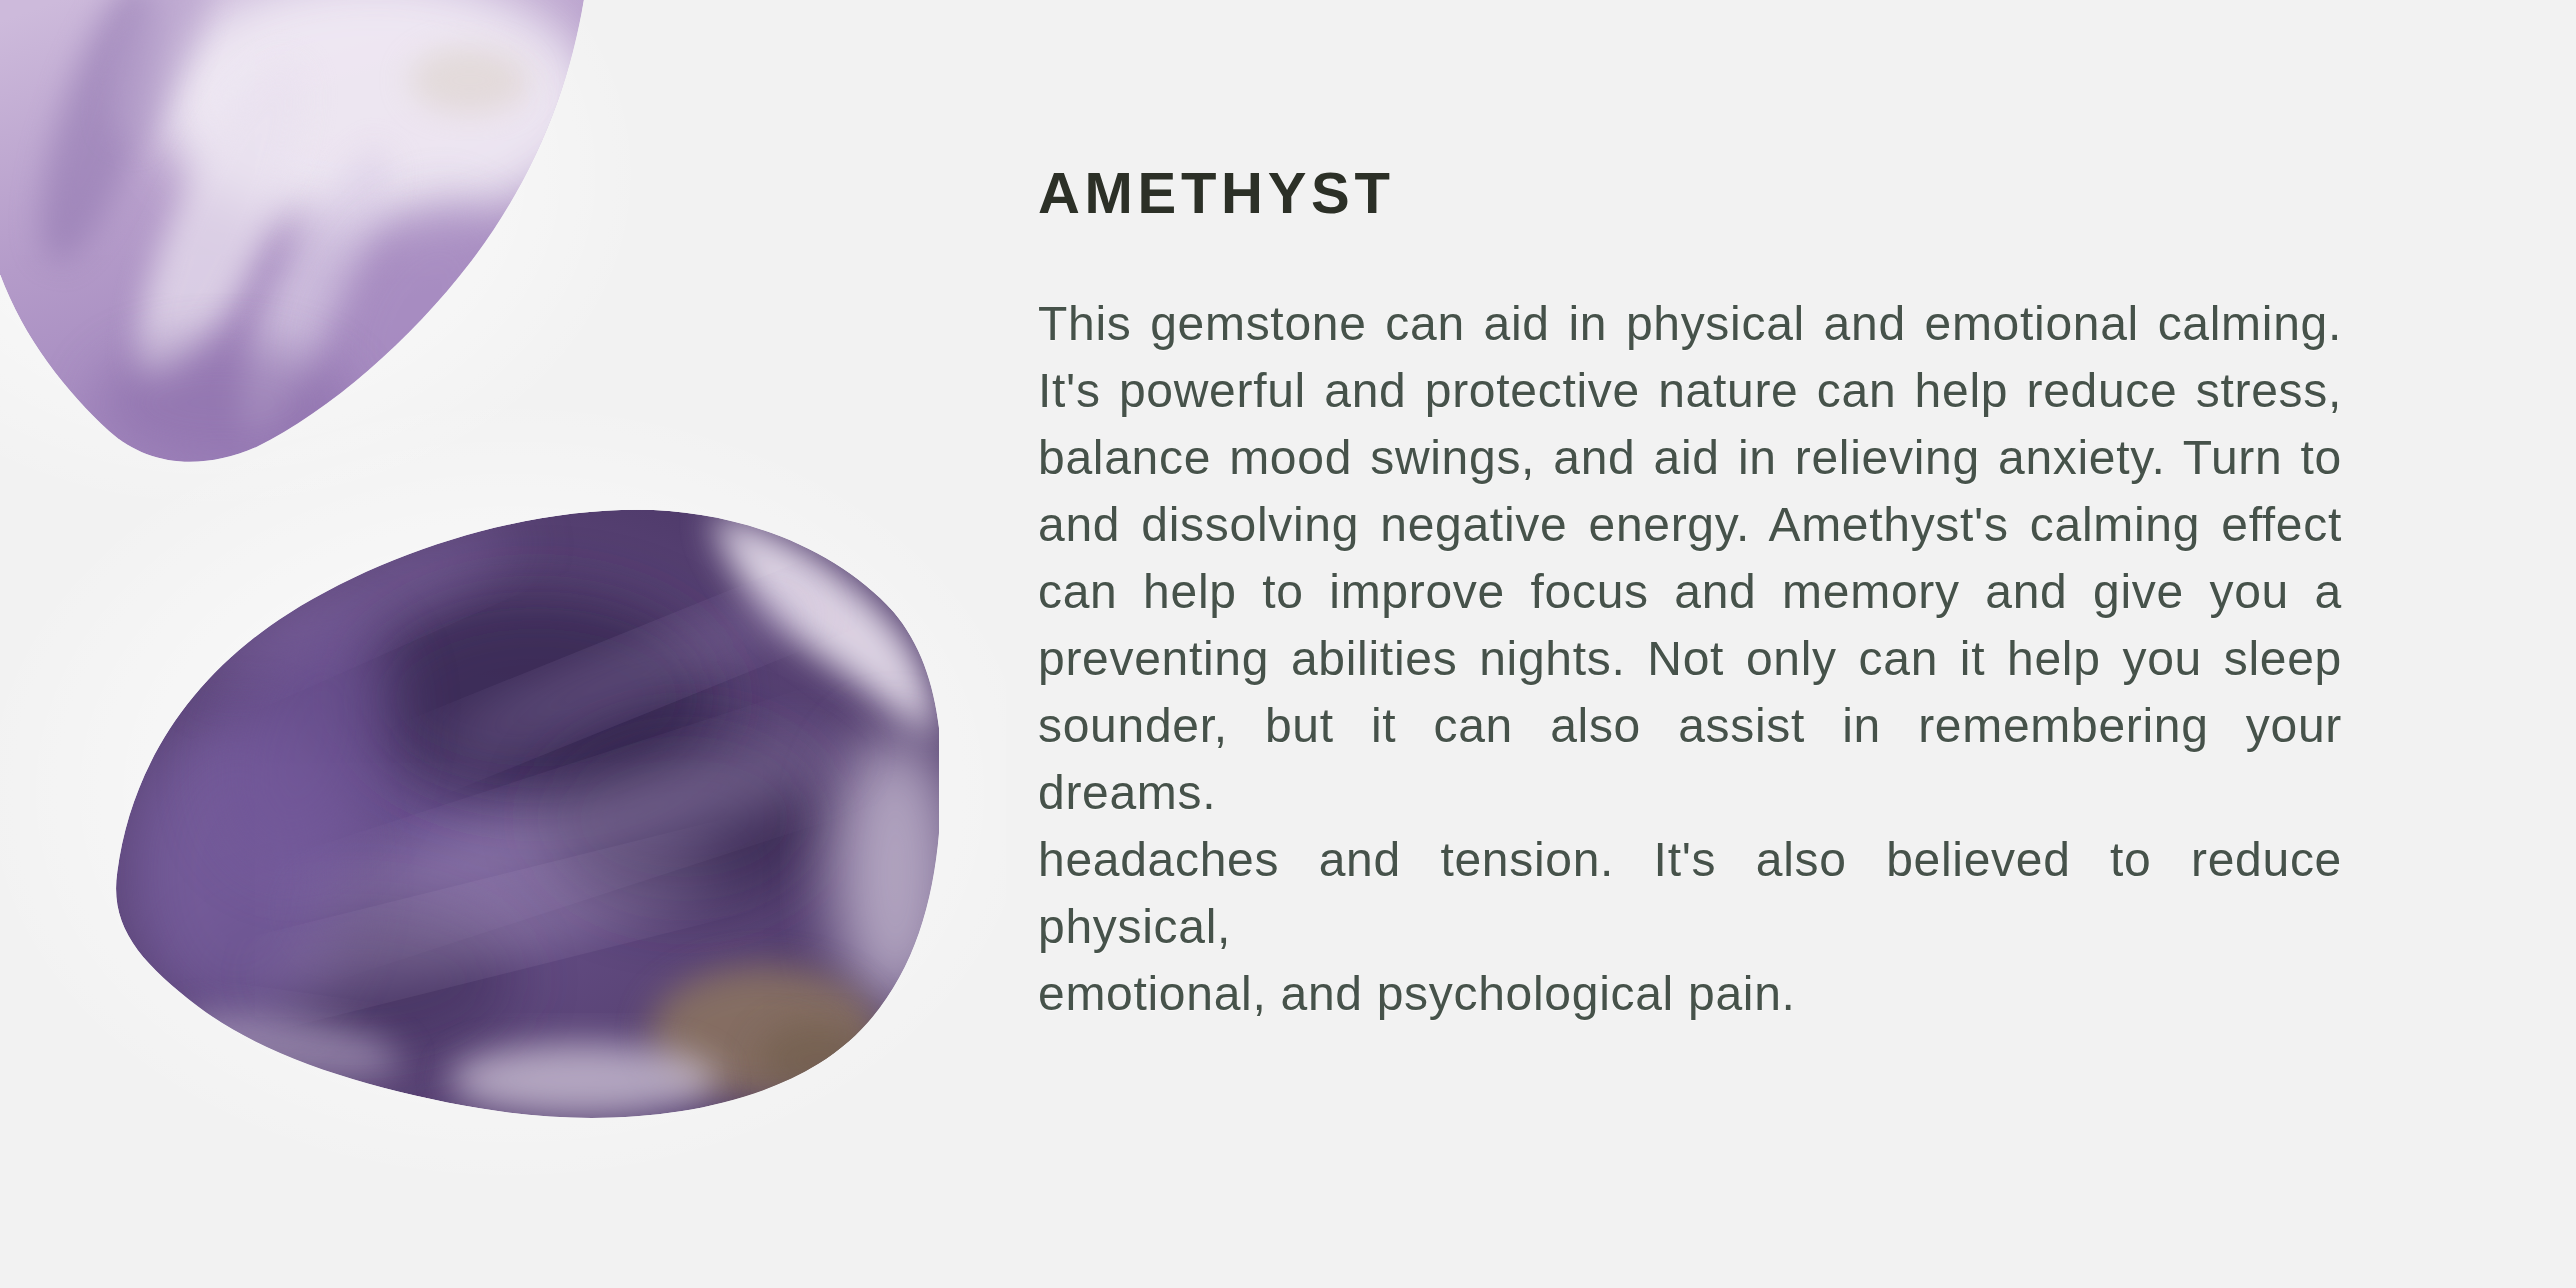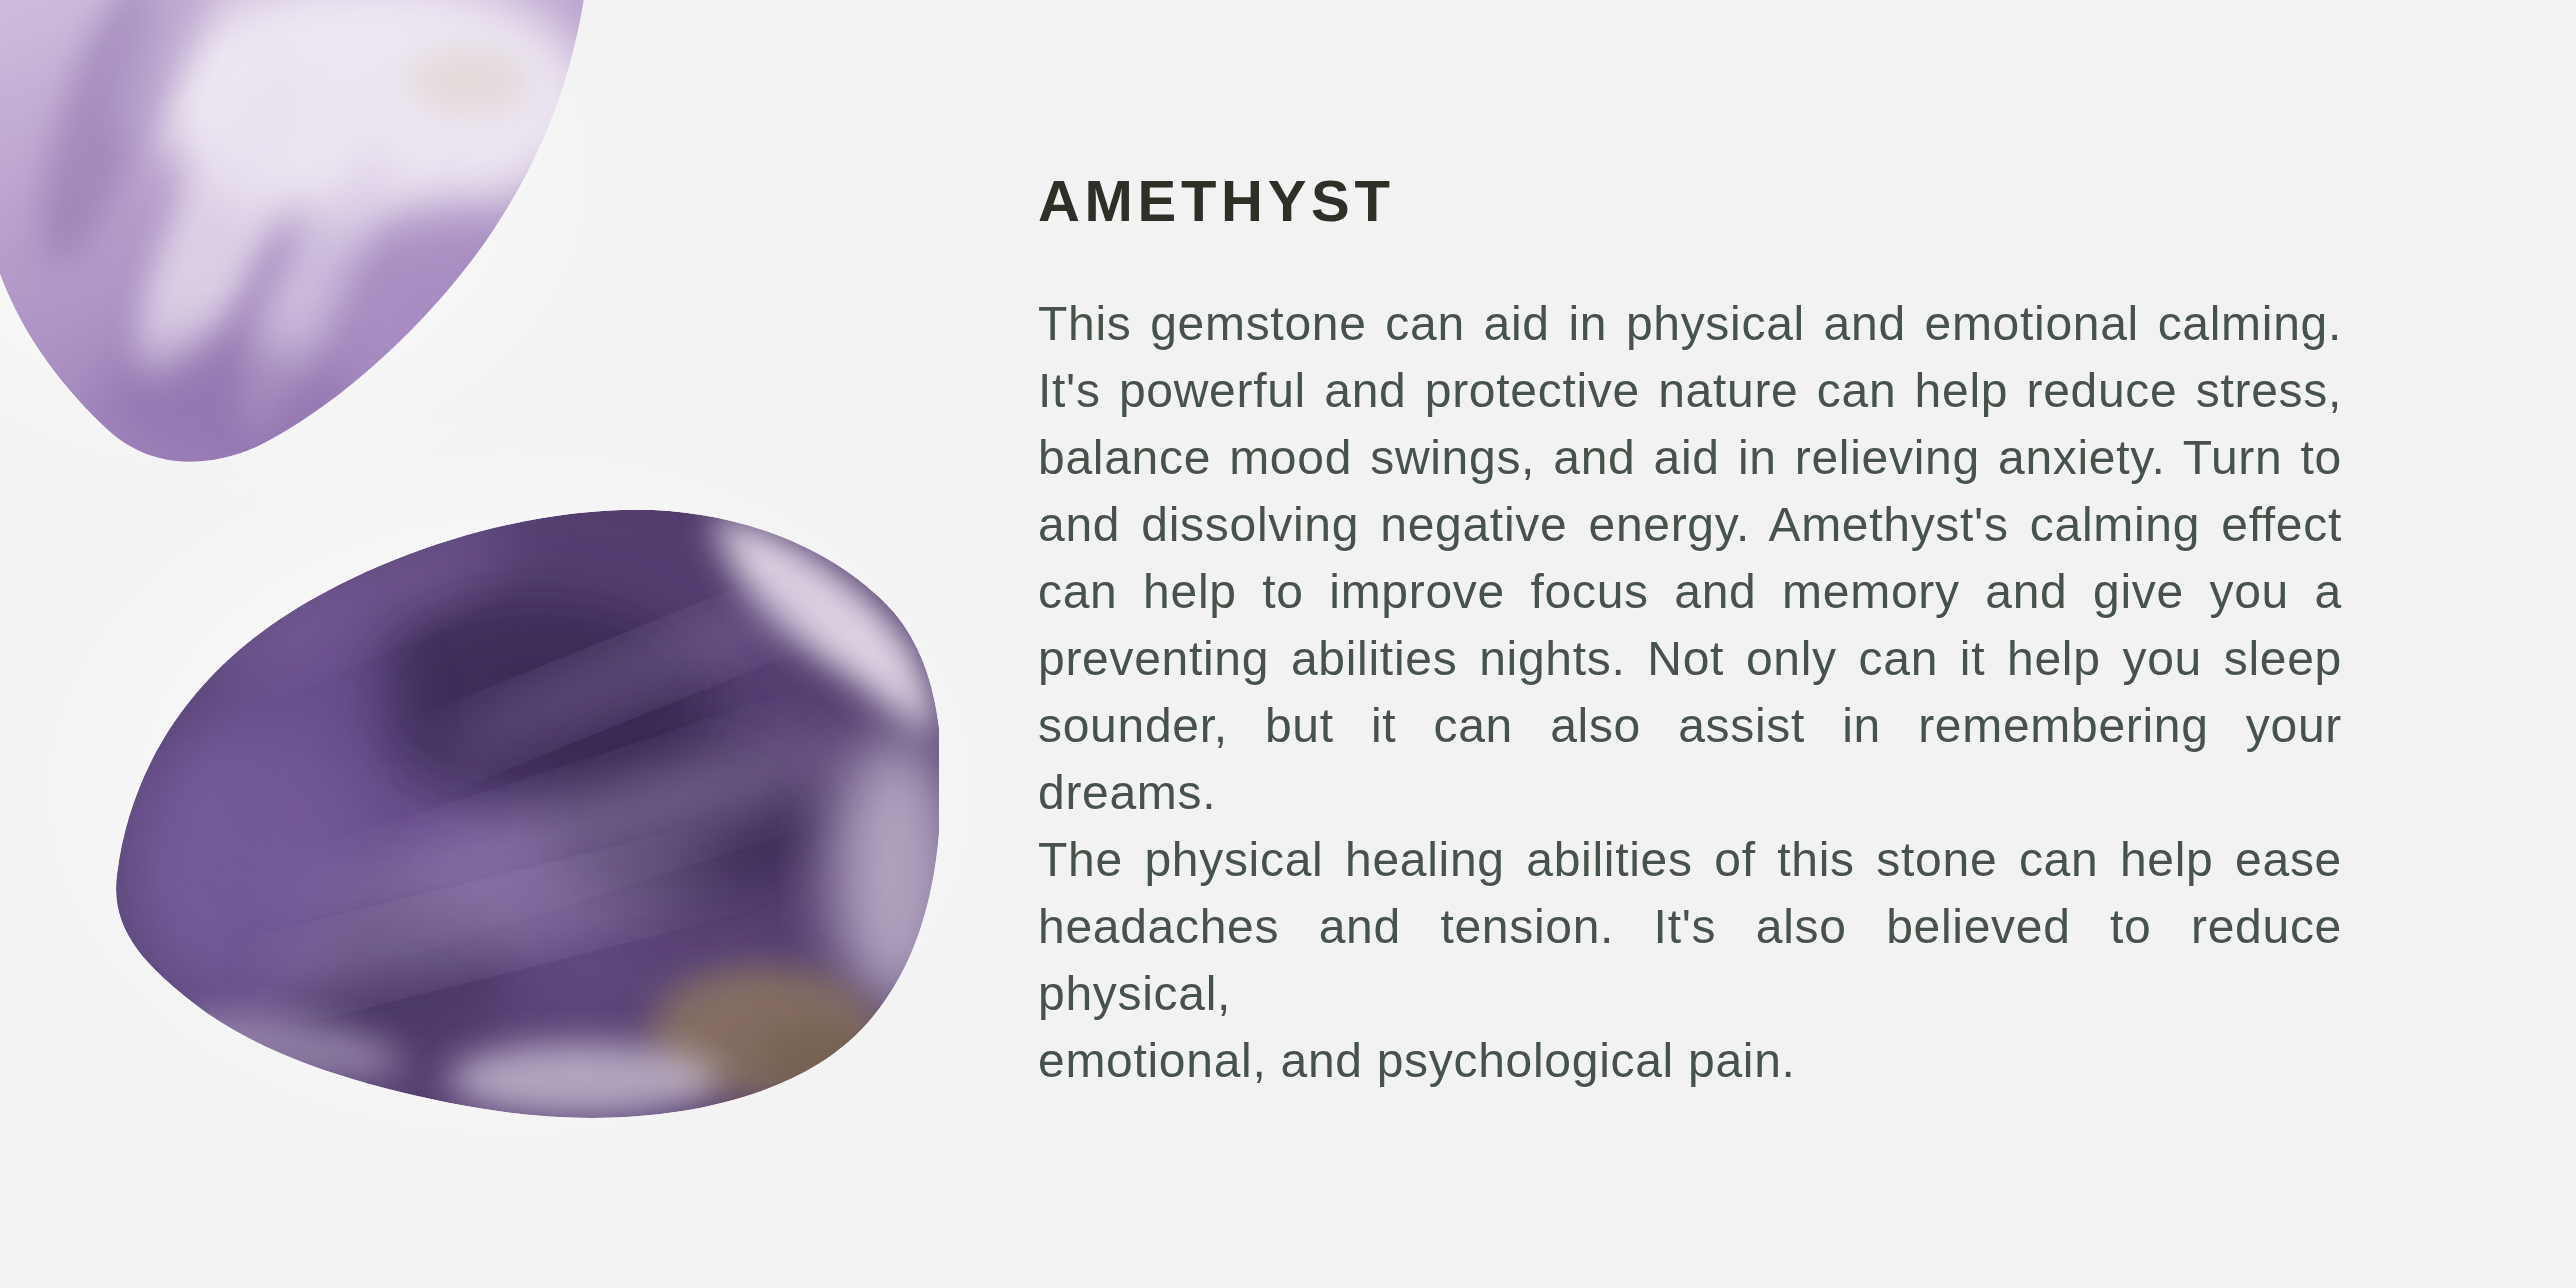--- a/index.html
+++ b/index.html
@@ -40,21 +40,21 @@
   
   .text-col {
     position: absolute;
     left: 1038px;
     top: 0;
     width: 1304px;
   }
   .title {
     position: absolute;
     left: 0;
-    top: 172px;
+    top: 164px;
     margin: 0;
     font-size: 58px;
     line-height: 58px;
     font-weight: 700;
     letter-spacing: 4.7px;
     color: var(--title-color, #2c3027);
   }
   .body-text {
     position: absolute;
     left: 0;
@@ -187,20 +187,19 @@
   <div class="text-col">
     <h1 class="title">AMETHYST</h1>
     <div class="body-text">
       <div class="line">This gemstone can aid in physical and emotional calming.</div>
       <div class="line">It's powerful and protective nature can help reduce stress,</div>
       <div class="line">balance mood swings, and aid in relieving anxiety. Turn to</div>
       <div class="line">and dissolving negative energy. Amethyst's calming effect</div>
       <div class="line">can help to improve focus and memory and give you a</div>
       <div class="line">preventing abilities nights. Not only can it help you sleep</div>
       <div class="line">sounder, but it can also assist in remembering your dreams.</div>
-      <div class="line">The physical healing abilities of this stone can help ease</div>
       <div class="line">headaches and tension. It's also believed to reduce physical,</div>
       <div class="line">emotional, and psychological pain.</div>
     </div>
   </div>
 
 </div>
 
 
 </body></html>

